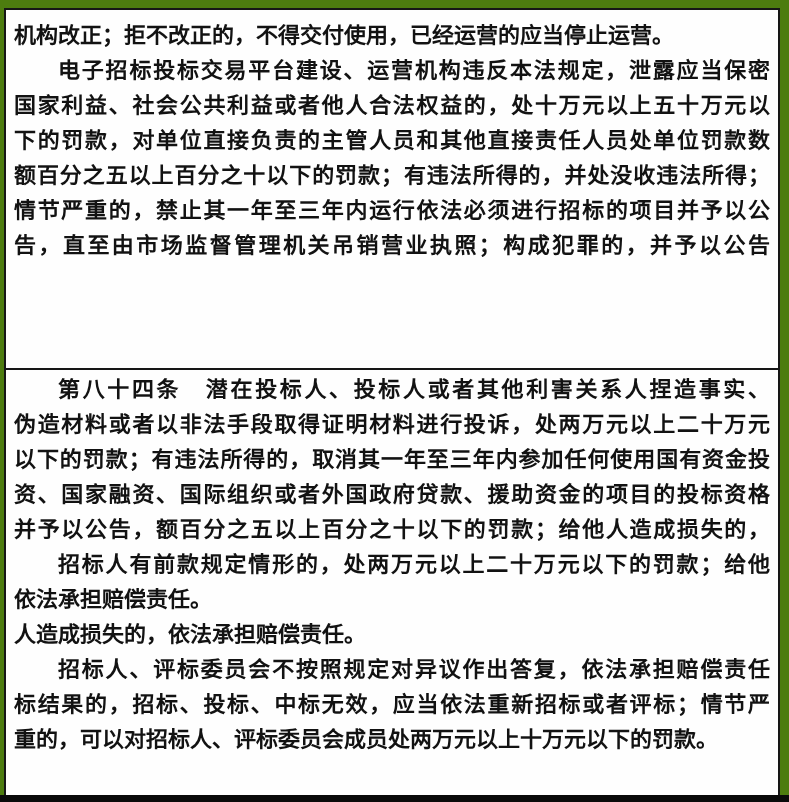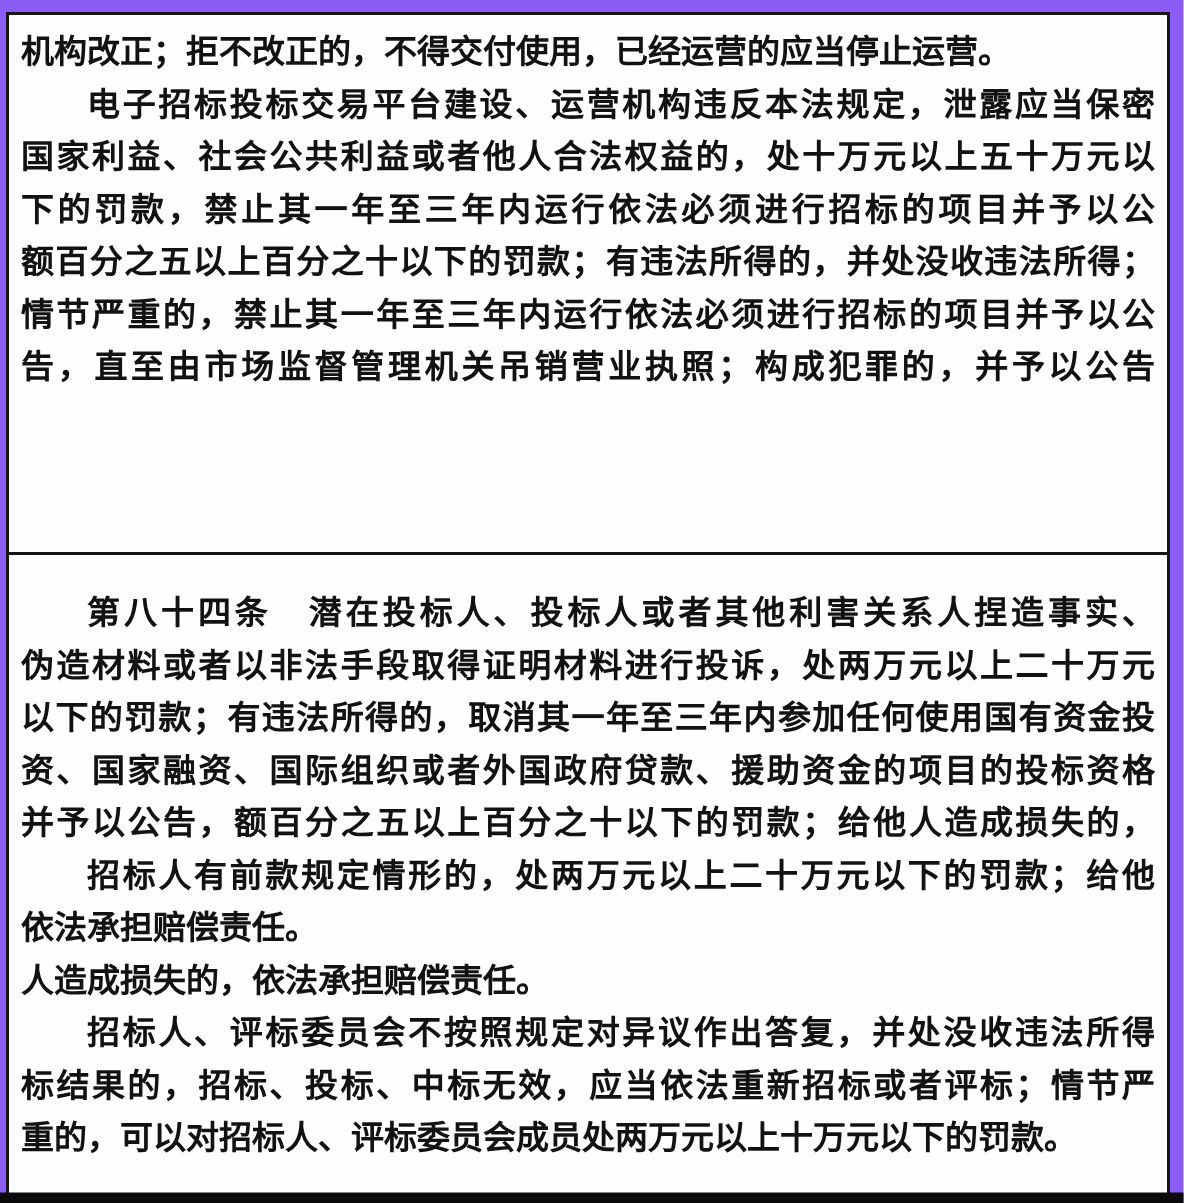--- a/index.html
+++ b/index.html
@@ -10,21 +10,21 @@
     width: 789px;
     height: 802px;
     overflow: hidden;
     position: relative;
     background: #fefefe;
     font-family: "DejaVu Sans", sans-serif;
   }
   .page {
     position: absolute;
     inset: 0;
-    background: #8b5cf6;
+    background: #4d7c0f;
   }
   .doc-frame {
     position: absolute;
     left: 4px;
     top: 8px;
     width: 772px;
     height: 792px;
     border: 2px solid #161616;
     border-bottom: none;
     background: #fefefe;
@@ -32,22 +32,21 @@
   }
   .section {
     padding: 8px 8px 0 8px;
     color: #121212;
   }
   .section-1 {
     height: 350px;
     border-bottom: 2px solid #161616;
   }
   .section-2 {
-    padding-top: 21px;
-    font-family: Liberation Serif, serif;
+    padding-top: 2px;
   }
   .line {
     height: 35px;
     line-height: 35px;
     font-size: 22px;
     font-weight: 600;
     letter-spacing: 0;
     text-align: justify;
     text-align-last: justify;
     overflow: hidden;
@@ -70,33 +69,33 @@
 </style>
 </head>
 <body>
 
 <div class="page">
   <div class="doc-frame">
     <div class="section section-1">
         <div class="line para-first para-last">机构改正；拒不改正的，不得交付使用，已经运营的应当停止运营。</div>
         <div class="line para-first indented">电子招标投标交易平台建设、运营机构违反本法规定，泄露应当保密</div>
         <div class="line indented">国家利益、社会公共利益或者他人合法权益的，处十万元以上五十万元以</div>
-        <div class="line indented">下的罚款，禁止其一年至三年内运行依法必须进行招标的项目并予以公</div>
+        <div class="line indented">下的罚款，对单位直接负责的主管人员和其他直接责任人员处单位罚款数</div>
         <div class="line indented">额百分之五以上百分之十以下的罚款；有违法所得的，并处没收违法所得；</div>
         <div class="line indented">情节严重的，禁止其一年至三年内运行依法必须进行招标的项目并予以公</div>
         <div class="line indented">告，直至由市场监督管理机关吊销营业执照；构成犯罪的，并予以公告</div>
       </div>
     <div class="section section-2">
         <div class="line para-first indented">第八十四条　潜在投标人、投标人或者其他利害关系人捏造事实、</div>
         <div class="line indented">伪造材料或者以非法手段取得证明材料进行投诉，处两万元以上二十万元</div>
         <div class="line indented">以下的罚款；有违法所得的，取消其一年至三年内参加任何使用国有资金投</div>
         <div class="line indented">资、国家融资、国际组织或者外国政府贷款、援助资金的项目的投标资格</div>
         <div class="line indented">并予以公告，额百分之五以上百分之十以下的罚款；给他人造成损失的，</div>
         <div class="line para-first indented">招标人有前款规定情形的，处两万元以上二十万元以下的罚款；给他</div>
         <div class="line para-last indented">依法承担赔偿责任。</div>
         <div class="line para-last indented">人造成损失的，依法承担赔偿责任。</div>
-        <div class="line para-first indented">招标人、评标委员会不按照规定对异议作出答复，并处没收违法所得</div>
+        <div class="line para-first indented">招标人、评标委员会不按照规定对异议作出答复，依法承担赔偿责任</div>
         <div class="line indented">标结果的，招标、投标、中标无效，应当依法重新招标或者评标；情节严</div>
         <div class="line para-last indented">重的，可以对招标人、评标委员会成员处两万元以上十万元以下的罚款。</div>
       </div>
   </div>
   <div class="bottom-bar"></div>
 </div>
 
 </body></html>

